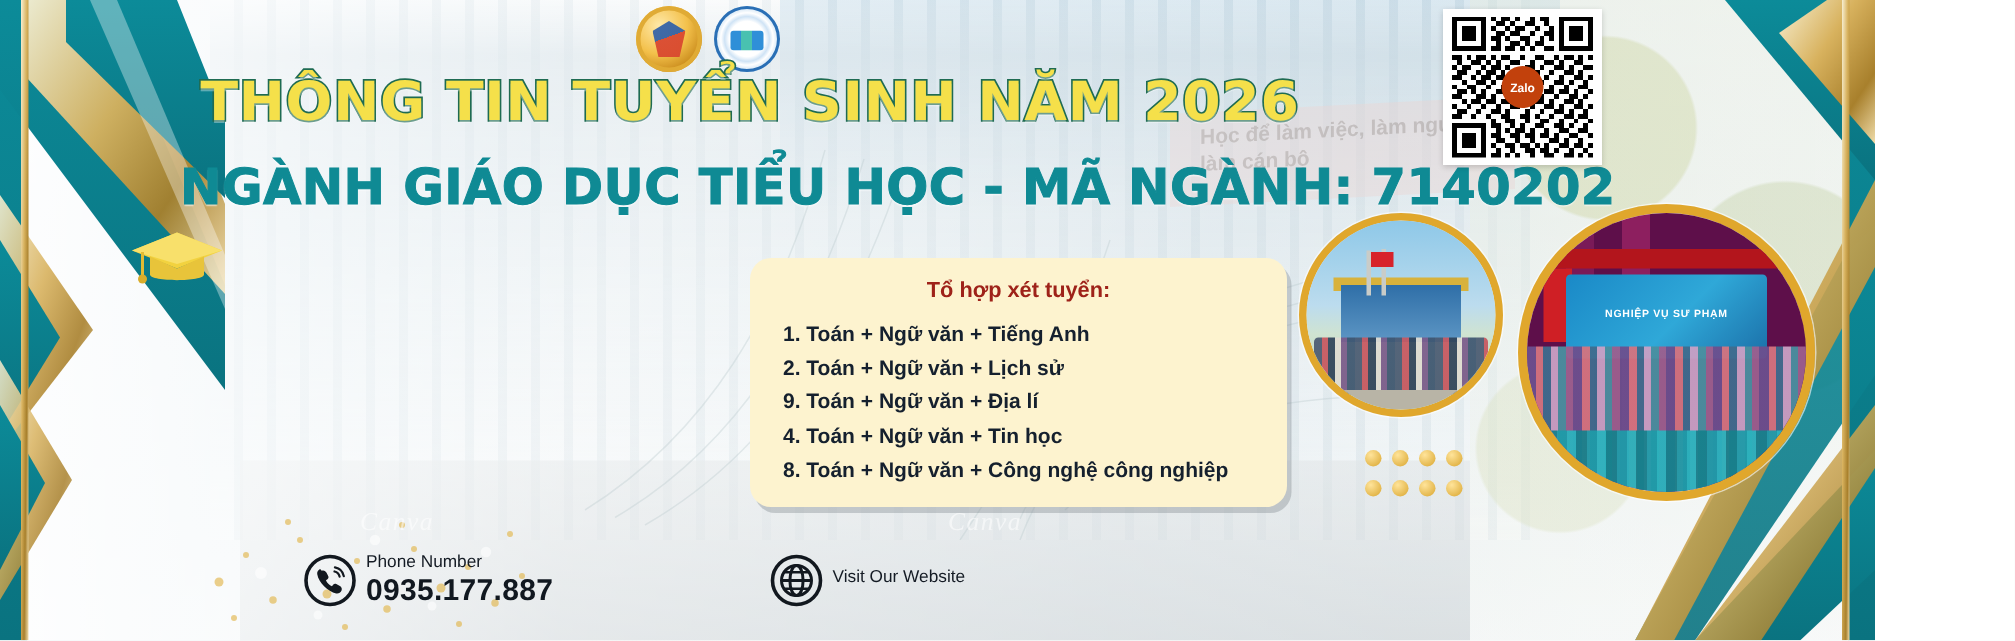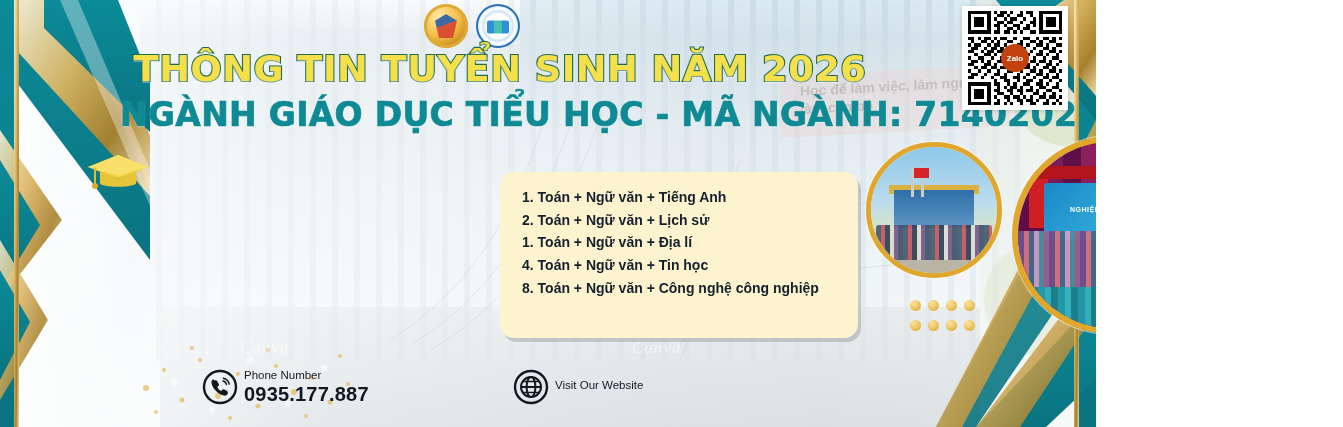--- a/index.html
+++ b/index.html
@@ -6,21 +6,21 @@
   * { box-sizing: border-box; margin: 0; padding: 0; }
   html, body {
     width: 1343px; height: 427px;
     overflow: hidden;
     font-family: "Liberation Sans", sans-serif;
     background: #ffffff;
   }
 
   .banner {
     position: relative;
-    width: 1096px; height: 427px;
+    width: 1250px; height: 427px;
     overflow: hidden;
     background: #f3f6f7;
   }
 
   
   .bg-photo {
     position: absolute; inset: 0;
     background:
       linear-gradient(180deg, rgba(255,255,255,.55) 0%, rgba(255,255,255,.30) 35%, rgba(255,255,255,.55) 100%),
       linear-gradient(110deg, #dfeaf0 0%, #cfe0e8 18%, #e9eef0 34%, #dce6ea 48%, #c9d8e0 62%, #dde7ea 78%, #eef2f2 100%);
@@ -84,21 +84,21 @@
     letter-spacing: .5px;
     color: #f5e04a;
     -webkit-text-stroke: 2.2px #1f6b52;
     paint-order: stroke fill;
     text-shadow: 0 2px 0 rgba(255,255,255,.35);
     line-height: 1.05;
     white-space: nowrap;
     transform: scaleX(1.02);
   }
   .title-line2 {
-    margin-top: 10px;
+    margin-top: 20px;
     font-family: "DejaVu Sans", sans-serif;
     font-size: 33px; font-weight: bold;
     letter-spacing: .3px;
     color: #0f8a94;
     -webkit-text-stroke: .7px #0f8a94;
     text-shadow: 0 1px 1px rgba(255,255,255,.6);
     line-height: 1.05;
     white-space: nowrap;
     transform: scaleX(1.0);
   }
@@ -578,23 +578,24 @@
   <svg class="cap" viewBox="0 0 64 44">
     <polygon points="32,3 62,15 32,27 2,15" fill="#f2d23f"></polygon>
     <polygon points="32,3 62,15 32,24 2,15" fill="#f8e06b"></polygon>
     <path d="M14,19 L14,31 C14,36 50,36 50,31 L50,19 L32,27 Z" fill="#e8c43a"></path>
     <rect x="8" y="16" width="2" height="17" fill="#e3bb33"></rect>
     <circle cx="9" cy="34" r="3" fill="#d9ad2a"></circle>
   </svg>
 
 
   <div class="card card-right">
+    <div class="card-head">Tổ hợp xét tuyển:</div>
     <div class="card-line">1. Toán + Ngữ văn + Tiếng Anh</div>
     <div class="card-line">2. Toán + Ngữ văn + Lịch sử</div>
-    <div class="card-line">1. Toán + Ngữ văn + Địa lí</div>
+    <div class="card-line">9. Toán + Ngữ văn + Địa lí</div>
     <div class="card-line">4. Toán + Ngữ văn + Tin học</div>
     <div class="card-line">8. Toán + Ngữ văn + Công nghệ công nghiệp</div>
   </div>
 
   <div class="photo photo-sm">
     <div class="ph-sky"></div>
     <div class="ph-roof"></div>
     <div class="ph-bld"></div>
     <div class="ph-flag"></div>
     <div class="ph-flag2"></div>

